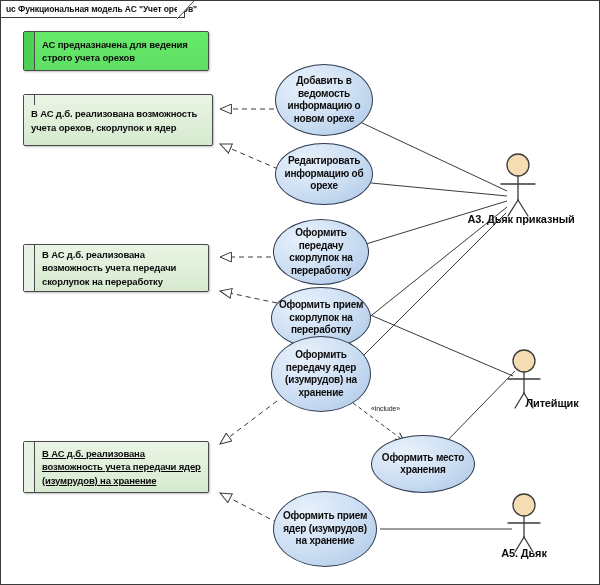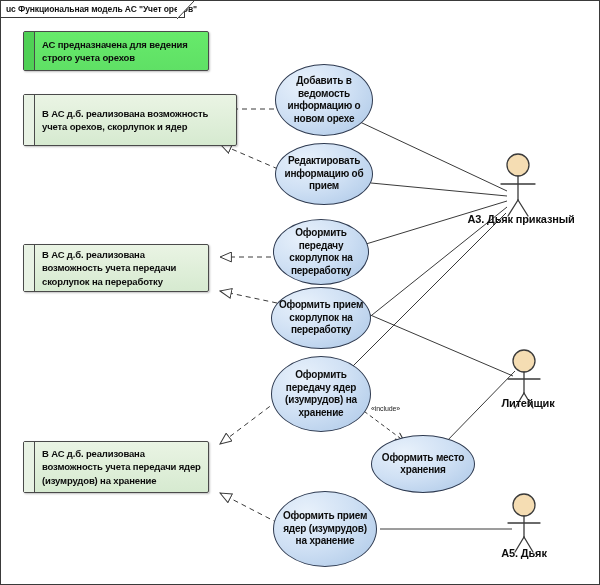--- a/index.html
+++ b/index.html
@@ -180,52 +180,52 @@
       <line x1="443" y1="443" x2="514" y2="370"></line>
       <line x1="379" y1="528" x2="511" y2="528"></line>
     </g>
   </svg>
 
   <div class="req-box req-green-bright" style="left:22px; top:30px; width:186px; height:40px;">
     <div class="spine"></div>
     <div class="req-text">АС предназначена для ведения строго учета орехов</div>
   </div>
 
-  <div class="req-box req-green-pale" style="left:22px; top:93px; width:214px; height:52px;">
+  <div class="req-box req-green-pale" style="left:22px; top:93px; width:190px; height:52px;flex-direction:column;">
     <div class="spine"></div>
     <div class="req-text">В АС д.б. реализована возможность учета орехов, скорлупок и ядер</div>
   </div>
 
   <div class="req-box req-green-pale" style="left:22px; top:243px; width:186px; height:48px;">
     <div class="spine"></div>
     <div class="req-text">В АС д.б. реализована возможность учета передачи скорлупок на переработку</div>
   </div>
 
-  <div class="req-box req-green-pale" style="left:22px; top:440px; width:186px; height:52px;">
+  <div class="req-box req-green-pale" style="left:22px; top:440px; width:186px; height:52px;text-decoration:underline;">
     <div class="spine"></div>
     <div class="req-text">В АС д.б. реализована возможность учета передачи ядер (изумрудов) на хранение</div>
   </div>
 
   <div class="usecase" style="left:274px; top:63px; width:98px; height:72px;">
     <span>Добавить в ведомость информацию о новом орехе</span>
   </div>
 
   <div class="usecase" style="left:274px; top:142px; width:98px; height:62px;">
-    <span>Редактировать информацию об прием</span>
+    <span>Редактировать информацию об орехе</span>
   </div>
 
   <div class="usecase" style="left:272px; top:218px; width:96px; height:66px;">
     <span>Оформить передачу скорлупок на переработку</span>
   </div>
 
   <div class="usecase" style="left:270px; top:286px; width:100px; height:62px;">
     <span>Оформить прием скорлупок на переработку</span>
   </div>
 
-  <div class="usecase" style="left:270px; top:355px; width:100px; height:76px;">
+  <div class="usecase" style="left:270px; top:335px; width:100px; height:76px;">
     <span>Оформить передачу ядер (изумрудов) на хранение</span>
   </div>
 
   <div class="usecase" style="left:370px; top:434px; width:104px; height:58px;">
     <span>Оформить место хранения</span>
   </div>
 
   <div class="usecase" style="left:272px; top:490px; width:104px; height:76px;">
     <span>Оформить прием ядер (изумрудов) на хранение</span>
   </div>
@@ -253,16 +253,16 @@
     <g stroke="#3a3a3a" stroke-width="1.3" fill="none" stroke-linecap="round">
       <circle cx="523" cy="504" r="11" fill="#f5ddb3"></circle>
       <line x1="523" y1="515" x2="523" y2="536"></line>
       <line x1="507" y1="522" x2="539" y2="522"></line>
       <line x1="523" y1="536" x2="514" y2="551"></line>
       <line x1="523" y1="536" x2="532" y2="551"></line>
     </g>
   </svg>
 
   <div class="actor-label" style="left:520px; top:212px;">А3. Дьяк приказный</div>
-  <div class="actor-label" style="left:527px; top:396px;">Литейщик</div>
+  <div class="actor-label" style="left:551px; top:396px;">Литейщик</div>
   <div class="actor-label" style="left:523px; top:546px;">А5. Дьяк</div>
 
 </div>
 
 </body></html>

